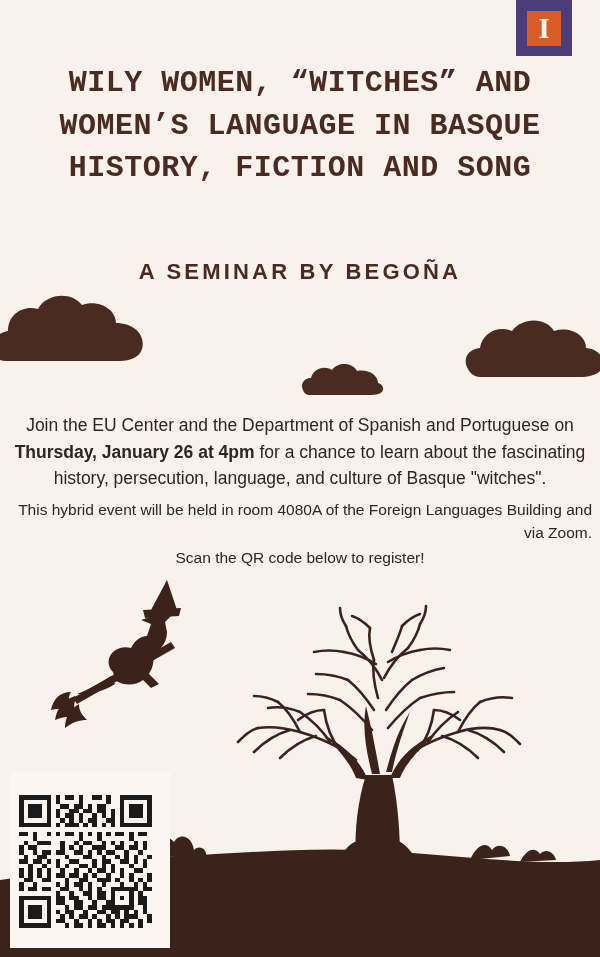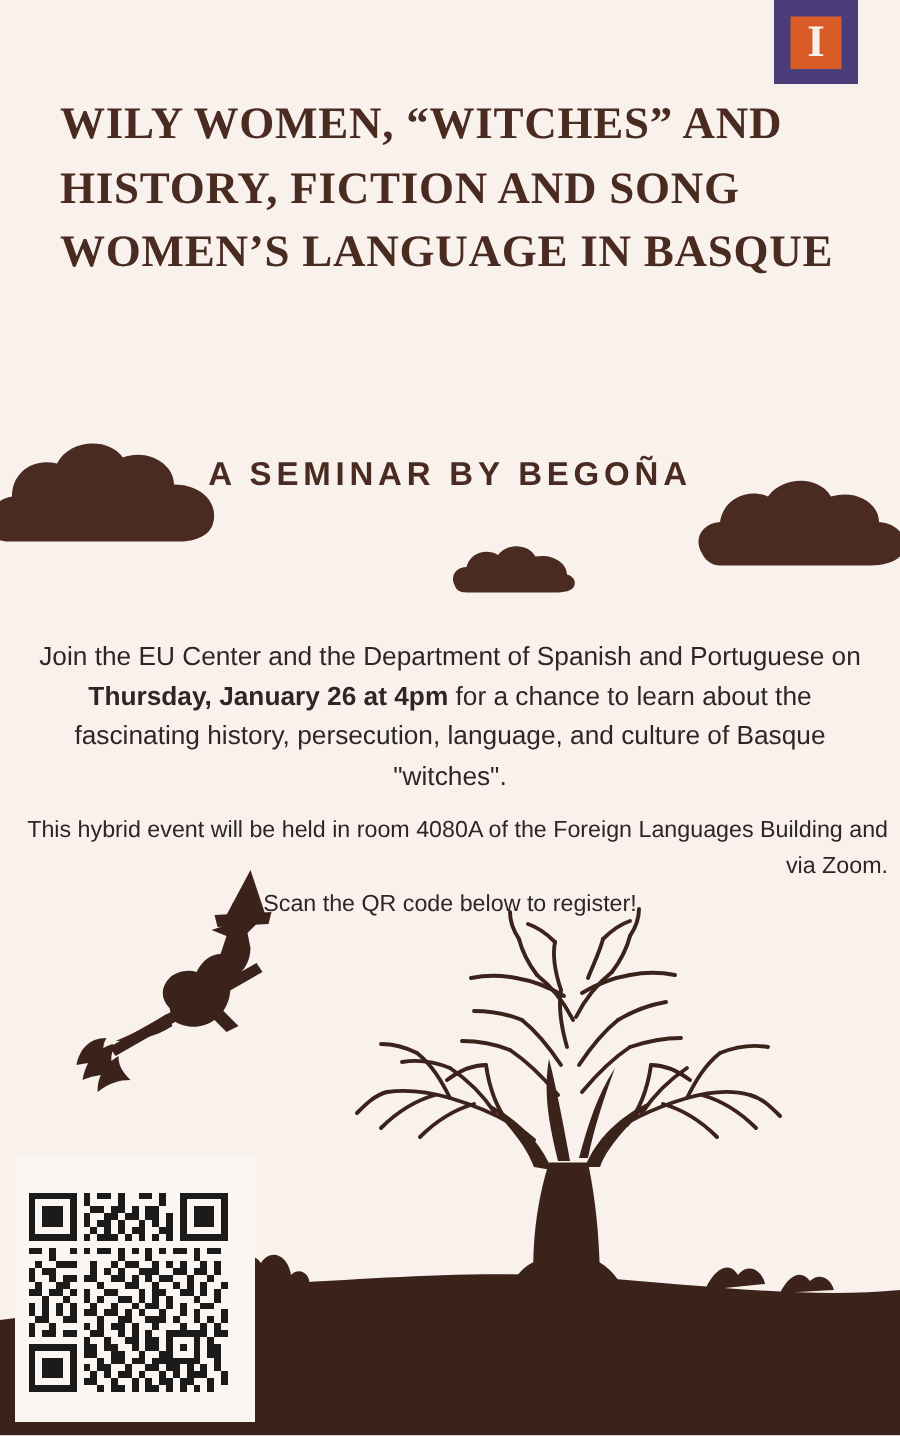--- a/index.html
+++ b/index.html
@@ -46,21 +46,22 @@
     padding: 2px 11px 3px 11px;
     letter-spacing: 0;
   }
 
   
   #title {
     position: absolute;
     top: 62px;
     left: 40px;
     width: 520px;
-    font-family: Liberation Serif, serif;
+    text-align: center;
+    font-family: Liberation Mono, monospace;
     font-weight: bold;
     font-size: 30px;
     line-height: 1.42;
     color: #4a2b22;
     letter-spacing: 0.5px;
     text-transform: uppercase;
     z-index: 10;
   }
   #title .tline { display: block; white-space: nowrap; }
 
@@ -73,21 +74,21 @@
     text-align: center;
     font-family: "Liberation Sans", sans-serif;
     font-weight: bold;
     font-size: 22px;
     line-height: 1.55;
     letter-spacing: 3.2px;
     color: #4a2b22;
     text-transform: uppercase;
     z-index: 10;
   }
-  #subtitle .sline { display: block; margin-top: 44px; }
+  #subtitle .sline { display: block; }
 
   
   .cloud {
     position: absolute;
     fill: #4a2b22;
     z-index: 5;
   }
   #cloud-left  { left: -10px; top: 283px; }
   #cloud-right { left: 462px; top: 313px; }
   #cloud-small { left: 300px; top: 362px; }
@@ -98,21 +99,21 @@
     top: 412px;
     left: 8px;
     width: 584px;
     text-align: center;
     color: #2d2622;
     z-index: 10;
   }
   #bodytext .p1 {
     font-size: 17.5px;
     line-height: 1.52;
-    margin: 12px;
+    margin: 0;
   }
   #bodytext .p1 b { font-weight: bold; }
   #bodytext .p2 {
     font-size: 15.5px;
     line-height: 1.5;
     margin: 6px 0 0 0;
     text-align: right;
   }
   #bodytext .p3 {
     font-size: 15.5px;
@@ -155,22 +156,22 @@
 <body>
 
 <div id="poster">
 
   <div id="logo-block">
     <span class="logo-i">I</span>
   </div>
 
   <div id="title">
     <span class="tline">Wily Women, “Witches” and</span>
+    <span class="tline">Women’s Language in Basque</span>
     <span class="tline">History, Fiction and Song</span>
-    <span class="tline">Women’s Language in Basque</span>
   </div>
 
   <div id="subtitle">
     <span class="sline">A Seminar by Begoña</span>
   </div>
 
   <svg class="cloud" id="cloud-left" width="160" height="86" viewBox="0 0 160 86">
     <path d="M4 72 C0 60 6 50 18 48 C18 32 32 22 48 26 C56 10 82 8 92 22 C108 16 126 26 126 40 C144 40 156 52 152 66 C150 74 140 78 130 78 L16 78 C10 78 6 76 4 72 Z"></path>
   </svg>
   <svg class="cloud" id="cloud-right" width="145" height="70" viewBox="0 0 145 70">

